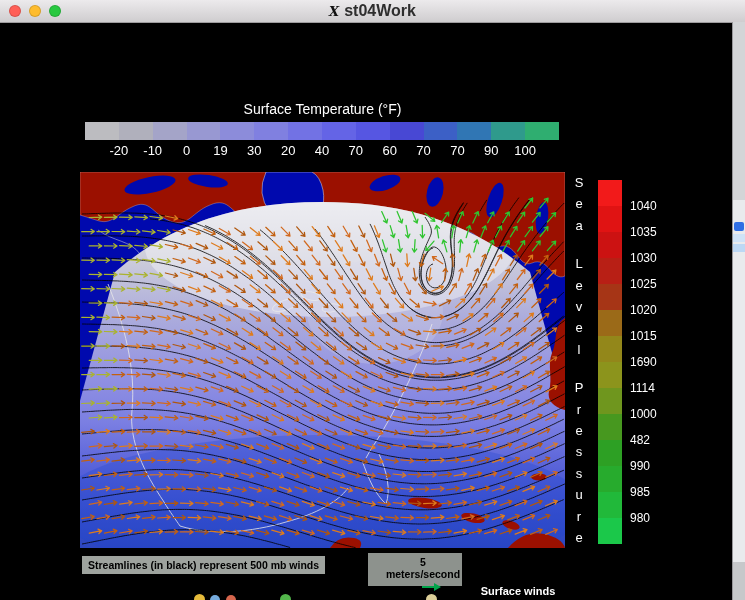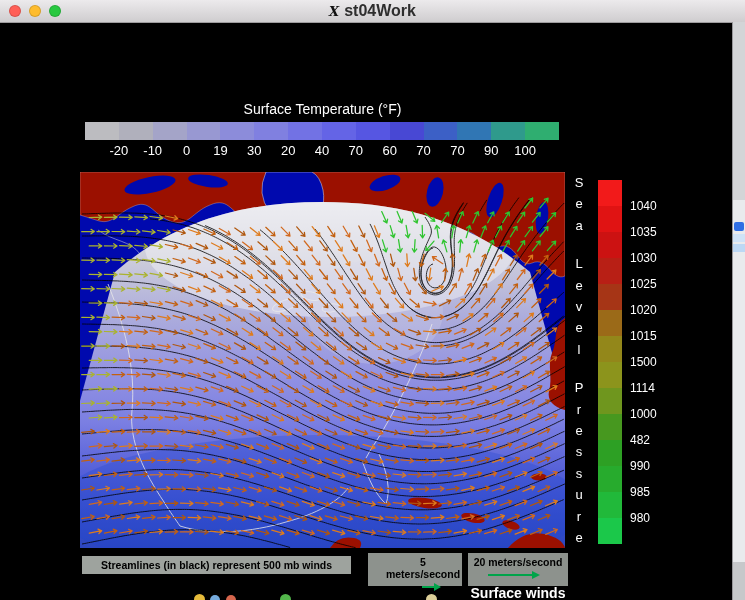--- a/index.html
+++ b/index.html
@@ -35,27 +35,27 @@
                     color:#fff;font-size:13px;}
   .pressure-letters .letter{line-height:1;}
   .pressure-letters .word-gap{height:9px;}
   .pressure-bar{position:absolute;left:598px;top:180px;width:24px;height:364px;display:flex;flex-direction:column;}
   .pressure-bar .seg{flex:1;}
   .pressure-labels{position:absolute;left:630px;top:180px;width:40px;height:364px;color:#fff;font-size:12px;}
   .pressure-labels .plabel{position:absolute;left:0;transform:translateY(-50%);}
 
   
   .legend-stream{position:absolute;left:82px;top:556px;background:#9ea39e;color:#000;
-                 font-size:10.5px;font-weight:bold;padding:3px 19px;}
+                 font-size:10.5px;font-weight:bold;padding:3px 6px;}
   .scale-box{position:absolute;top:553px;background:#8d928d;color:#000;font-size:10.5px;
              font-weight:bold;text-align:center;padding-top:3px;height:33px;box-sizing:border-box;}
   #scale-small{left:368px;width:94px;padding-left:16px;}
   #scale-large{left:468px;width:100px;}
   .surface-winds{position:absolute;left:468px;width:100px;top:585px;text-align:center;
-                 color:#fff;font-weight:bold;font-size:14px;}
+                 color:#fff;font-weight:bold;font-size:11px;}
 
   
   .bg-strip{position:absolute;right:0;top:22px;width:12px;bottom:0;background:#e9ebed;border-left:1px solid #97979a;}
   .bg-strip .top-block{position:absolute;top:0;left:0;right:0;height:178px;background:#d3d5d7;}
   .bg-strip .strip-badge{position:absolute;top:200px;left:1px;width:10px;height:9px;background:#2f6fe4;border-radius:2px;}
   .bg-strip .sel-row1{position:absolute;top:212px;left:0;right:0;height:8px;background:#cfe3f7;}
   .bg-strip .sel-row2{position:absolute;top:222px;left:0;right:0;height:8px;background:#bcd8f4;}
   .bg-strip .bottom-block{position:absolute;bottom:0;left:0;right:0;height:38px;background:#c6c8ca;}
 
   
@@ -956,46 +956,39 @@
       <div class="seg" style="background: rgb(33, 185, 58);"></div>
       <div class="seg" style="background: rgb(27, 200, 74);"></div>
     </div>
   <div class="pressure-labels">
       <div class="plabel" style="top: 7.14286%;">1040</div>
       <div class="plabel" style="top: 14.2857%;">1035</div>
       <div class="plabel" style="top: 21.4286%;">1030</div>
       <div class="plabel" style="top: 28.5714%;">1025</div>
       <div class="plabel" style="top: 35.7143%;">1020</div>
       <div class="plabel" style="top: 42.8571%;">1015</div>
-      <div class="plabel" style="top: 50%;">1500</div>
+      <div class="plabel" style="top: 50%;">1690</div>
       <div class="plabel" style="top: 57.1429%;">1114</div>
       <div class="plabel" style="top: 64.2857%;">1000</div>
       <div class="plabel" style="top: 71.4286%;">482</div>
       <div class="plabel" style="top: 78.5714%;">990</div>
       <div class="plabel" style="top: 85.7143%;">985</div>
       <div class="plabel" style="top: 92.8571%;">980</div>
     </div>
 
   <div class="legend-stream">Streamlines (in black) represent 500 mb winds</div>
 
   <div class="scale-box" id="scale-small">
     <div>5 meters/second</div>
     <svg width="94" height="14">
       <line x1="38" y1="7" x2="50" y2="7" style="stroke:var(--legend-green)" stroke-width="2"></line>
       <path d="M50 3 L57 7 L50 11 Z" style="fill:var(--legend-green)"></path>
     </svg>
   </div>
 
-  <div class="scale-box" id="scale-large">
-    <div>20 meters/second</div>
-    <svg width="100" height="14">
-      <line x1="20" y1="7" x2="64" y2="7" style="stroke:var(--legend-green)" stroke-width="2"></line>
-      <path d="M64 3 L72 7 L64 11 Z" style="fill:var(--legend-green)"></path>
-    </svg>
-  </div>
 
   <div class="surface-winds">Surface winds</div>
 
   <div class="bg-strip">
     <div class="top-block"></div>
     <div class="strip-badge"></div>
     <div class="sel-row1"></div>
     <div class="sel-row2"></div>
     <div class="bottom-block"></div>
   </div>

